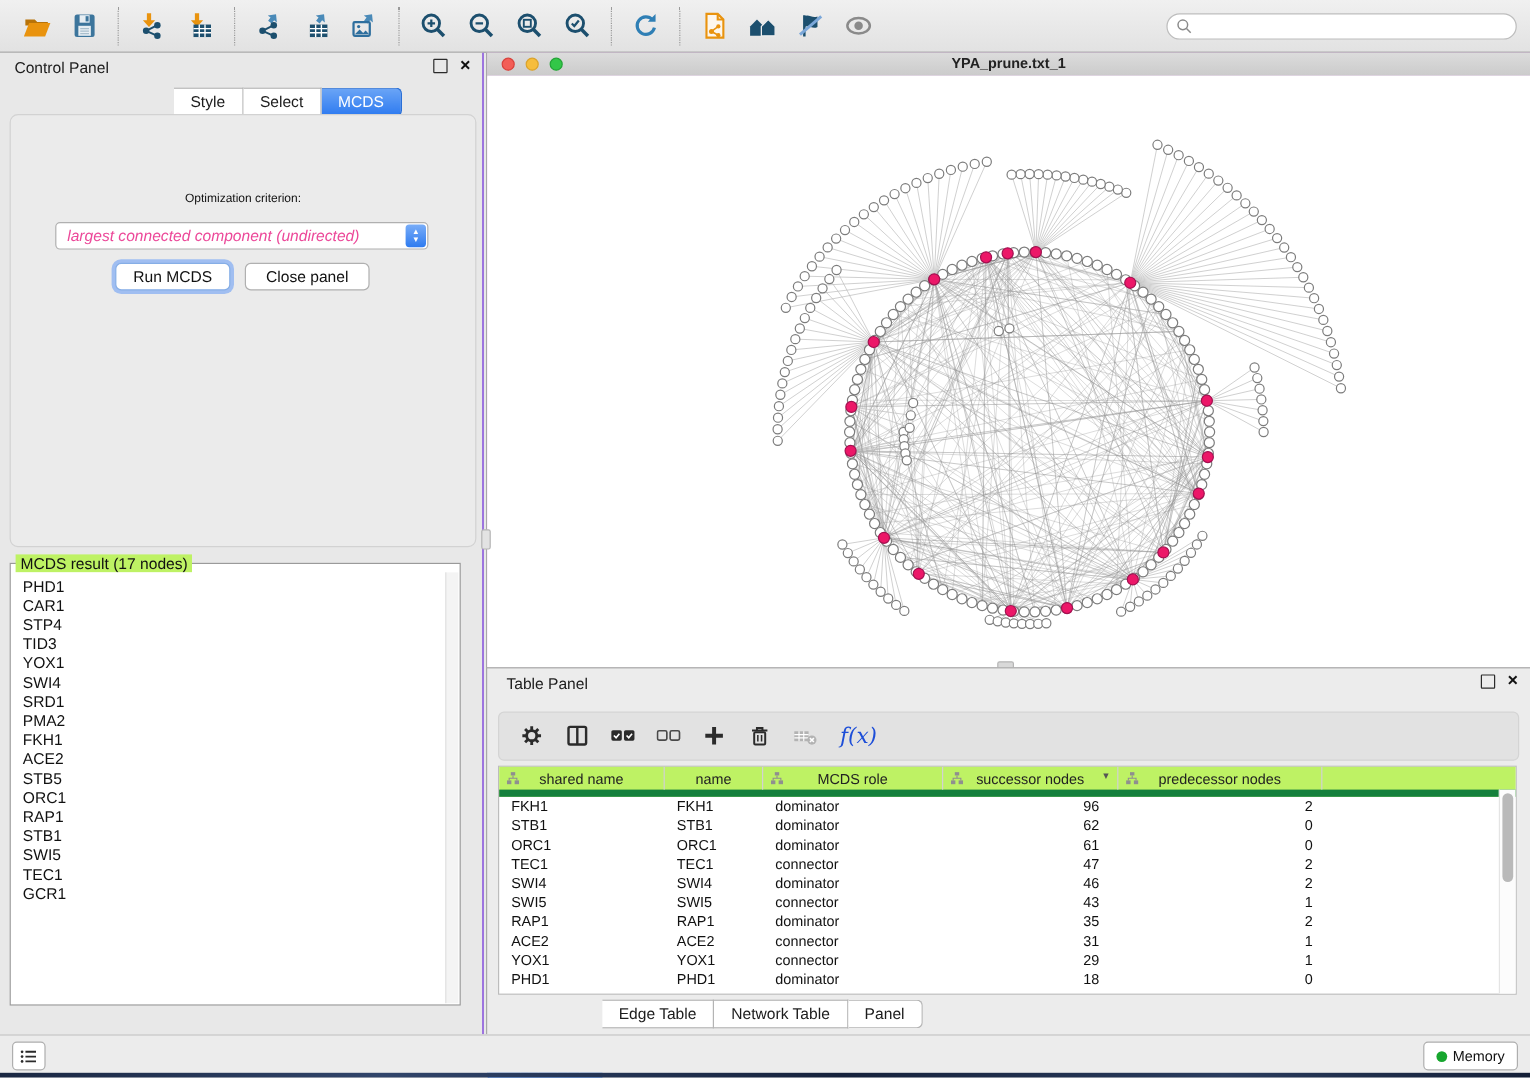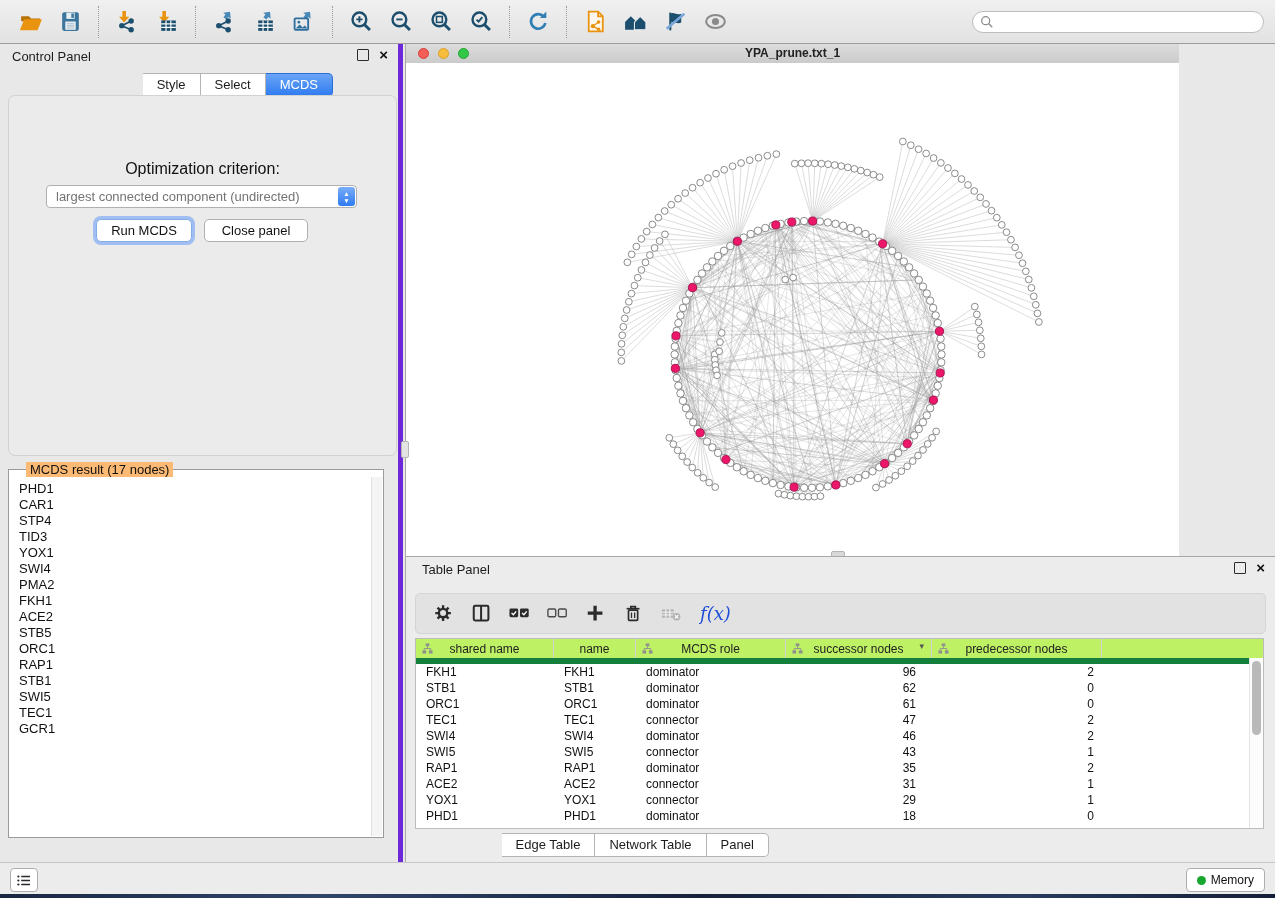--- a/index.html
+++ b/index.html
@@ -7,49 +7,49 @@
   .screen{position:relative;width:1275px;height:898px;overflow:hidden;background:#e8e8e8;}
   
   .toolbar{position:absolute;left:0;top:0;width:1275px;height:44px;background:linear-gradient(#f0f0f0,#e2e2e2);border-bottom:1px solid #9e9e9e;display:flex;align-items:center;box-sizing:border-box;padding-left:10px;}
   .tbi{width:26px;height:26px;margin:0 7px;display:inline-flex;align-items:center;justify-content:center;}
   .tbi svg{width:25px;height:25px;}
   .tb-sep{height:32px;border-left:1px dotted #9a9a9a;margin:0 8px;}
   .search{margin-left:auto;margin-right:11px;width:292px;height:22px;border:1px solid #bdbdbd;border-radius:12px;background:#fff;display:flex;align-items:center;padding-left:7px;box-sizing:border-box;}
   .search svg{width:14px;height:14px;flex:none;}
   .search input{border:none;outline:none;flex:1;height:18px;font-size:13px;background:transparent;padding:0 8px 0 4px;}
   
-  .control-panel{position:absolute;left:0;top:44px;width:403px;height:818px;background:#e8e8e8;border-right:5px solid #6d28d9;box-sizing:border-box;}
+  .control-panel{position:absolute;left:0;top:44px;width:403px;height:818px;background:#e8e8e8;border-right:1px solid #6d28d9;box-sizing:border-box;}
   .panel-titlebar{position:absolute;left:0;top:0;right:0;height:26px;}
   .pt-label{position:absolute;left:12px;top:5px;font-size:13px;color:#1c1c1c;}
   .pt-icons{position:absolute;right:10px;top:5px;display:flex;align-items:center;gap:10px;}
   .float-ic{width:10px;height:10px;border:1.6px solid #2b2b2b;border-radius:1px;display:inline-block;}
   .close-ic{font-size:15px;font-weight:bold;color:#111;line-height:12px;}
   .cp-tabs{position:absolute;left:0;top:29px;width:100%;display:flex;justify-content:center;}
   .seg{display:flex;}
   .seg .tab{height:22px;line-height:22px;padding:0 14px;font-size:13px;background:#fff;border:1px solid #b4b4b4;border-left:none;color:#1c1c1c;cursor:default;}
   .seg .tab:first-child{border-left:1px solid #b4b4b4;border-radius:5px 0 0 5px;margin-top:44px;}
   .seg .tab:last-child{border-radius:0 5px 5px 0;}
   .seg .tab.active{background:linear-gradient(#6aa4f6,#2e7bf0);border-color:#2a6fd6;color:#fff;}
   .cp-inner{position:absolute;left:8px;top:51px;width:389px;height:361px;background:#ebebeb;border:1px solid #d2d2d2;border-radius:7px;box-sizing:border-box;}
-  .opt-label{position:absolute;left:0;width:100%;top:64px;text-align:center;font-size:16px;color:#111;}
+  .opt-label{position:absolute;left:0;width:100%;top:64px;text-align:center;font-size:10px;color:#111;}
   .criterion{position:absolute;left:37px;top:89px;width:311px;height:23px;background:#fff;border:1px solid #b0b0b0;border-radius:4px;box-sizing:border-box;display:flex;align-items:center;}
-  .criterion .val{flex:1;font-size:13px;color:#737373;padding-left:9px;white-space:nowrap;overflow:hidden;}
+  .criterion .val{flex:1;font-size:13px;color:#ec4899;padding-left:9px;white-space:nowrap;overflow:hidden;font-style:italic;}
   .criterion .spin{width:17px;height:19px;margin-right:1px;border-radius:3px;background:linear-gradient(#79adf8,#2e7bf0);display:flex;flex-direction:column;align-items:center;justify-content:center;color:#fff;}
   .criterion .spin span{font-size:6.5px;line-height:7px;}
   .btn-row{position:absolute;left:0;top:123px;width:100%;}
   .cp-btn{position:absolute;height:23px;background:#fff;border:1px solid #b0b0b0;border-radius:5px;font-size:13px;color:#111;font-family:inherit;}
   .btn-run{left:87px;width:96px;box-shadow:0 0 0 3px rgba(110,160,245,.6);border-color:#86aee6;}
   .btn-close{left:195px;width:104px;}
   .result-fieldset{position:absolute;left:8px;top:418px;width:376px;height:376px;box-sizing:border-box;border:1px solid #9a9a9a;background:#fff;margin:0;padding:0;}
-  .result-fieldset legend{font-size:13px;color:#111;background:#fdba74;padding:0 4px;margin-left:17px;}
+  .result-fieldset legend{font-size:13px;color:#111;background:#bef264;padding:0 4px;margin-left:4px;}
   .mcds-list{position:absolute;left:1px;top:0;right:11px;bottom:1px;background:#fff;overflow:hidden;padding:4px 0 0 9px;}
   .mcds-item{font-size:13px;line-height:16px;color:#111;}
   .list-scroll{position:absolute;top:0;right:1px;bottom:1px;width:10px;background:#f4f4f4;border-left:1px solid #e0e0e0;}
   
-  .net-frame{position:absolute;left:405px;top:44px;width:774px;height:512px;box-sizing:border-box;border-left:1px solid #a8a8a8;background:#f0abfc;}
+  .net-frame{position:absolute;left:405px;top:44px;width:870px;height:512px;box-sizing:border-box;border-left:1px solid #a8a8a8;background:#f0abfc;}
   .net-titlebar{position:absolute;left:0;top:0;right:0;height:19px;background:linear-gradient(#dcdcdc,#cbcbcb);border-bottom:1px solid #aeaeae;}
   .tl{position:absolute;top:4px;width:11px;height:11px;border-radius:50%;}
   .tl.red{left:12px;background:#f35e57;border:1px solid #d9423c;box-sizing:border-box;}
   .tl.yellow{left:32px;background:#f6bd3c;border:1px solid #dba32b;box-sizing:border-box;}
   .tl.green{left:52px;background:#33c748;border:1px solid #23a536;box-sizing:border-box;}
   .net-title{position:absolute;left:0;right:0;top:2px;text-align:center;font-size:12px;font-weight:bold;color:#222;}
   .net-canvas{position:absolute;left:0;top:19px;right:0;bottom:0;background:#fff;}
   .net-canvas svg{display:block;width:100%;height:100%;}
   
   .vsplit{position:absolute;left:401px;top:441px;width:8px;height:17px;background:#e3e3e3;border:1px solid #b5b5b5;border-radius:2px;box-sizing:border-box;}
@@ -255,20 +255,21 @@
     <fieldset class="result-fieldset">
       <legend>MCDS result (17 nodes)</legend>
       <div style="position:relative;width:100%;height:100%;">
         <div class="mcds-list" id="mcds-list">
             <div class="mcds-item">PHD1</div>
             <div class="mcds-item">CAR1</div>
             <div class="mcds-item">STP4</div>
             <div class="mcds-item">TID3</div>
             <div class="mcds-item">YOX1</div>
             <div class="mcds-item">SWI4</div>
+            <div class="mcds-item">SRD1</div>
             <div class="mcds-item">PMA2</div>
             <div class="mcds-item">FKH1</div>
             <div class="mcds-item">ACE2</div>
             <div class="mcds-item">STB5</div>
             <div class="mcds-item">ORC1</div>
             <div class="mcds-item">RAP1</div>
             <div class="mcds-item">STB1</div>
             <div class="mcds-item">SWI5</div>
             <div class="mcds-item">TEC1</div>
             <div class="mcds-item">GCR1</div>

